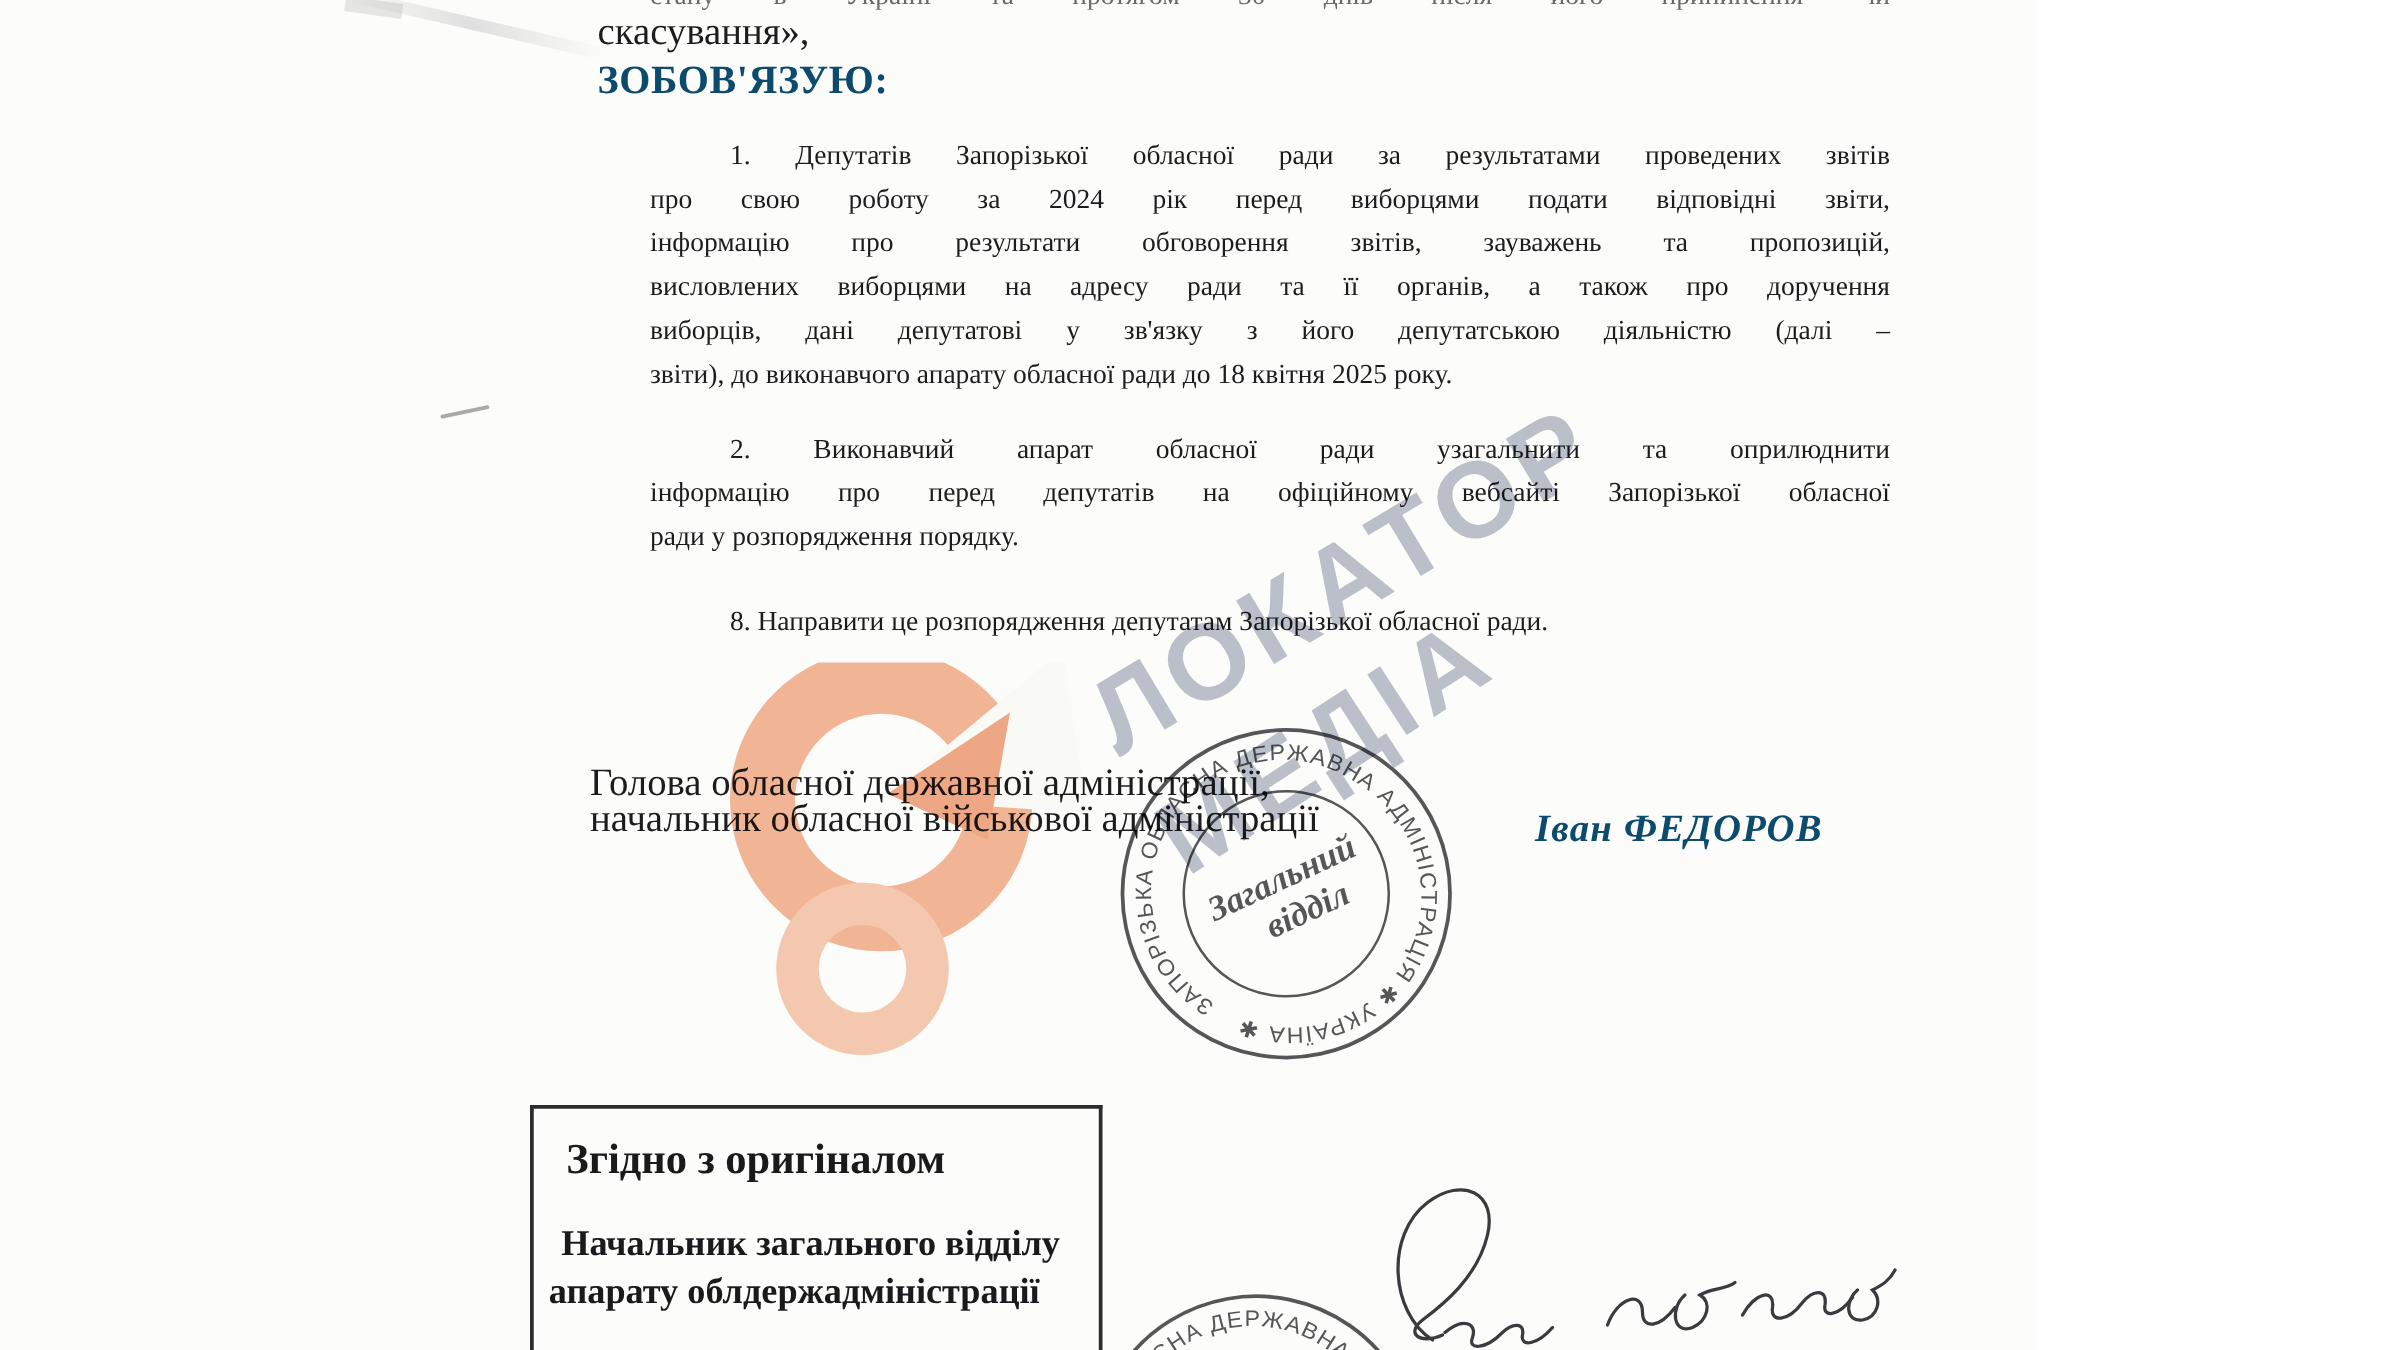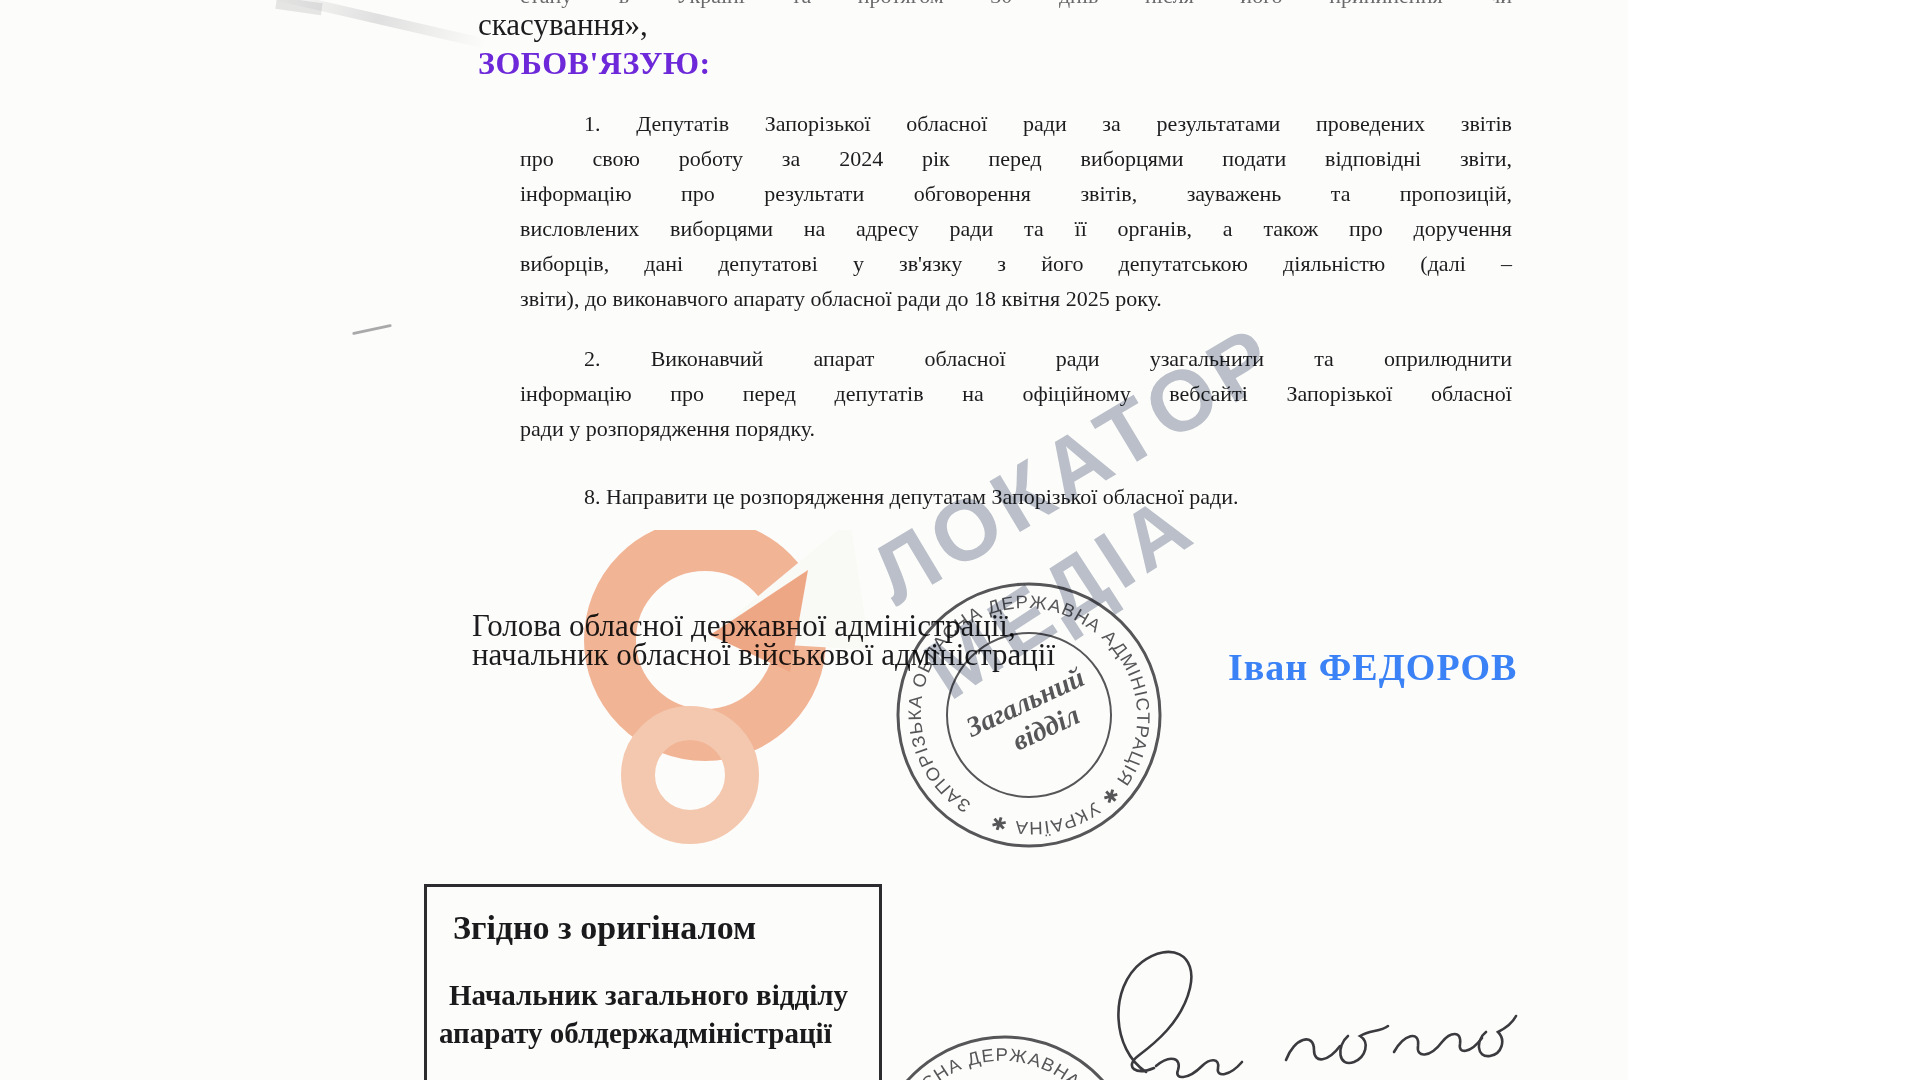--- a/index.html
+++ b/index.html
@@ -8,23 +8,23 @@
   
   .col{position:absolute;left:478px;width:1034px;}
   .jline{font-size:22px;line-height:35px;text-align:justify;text-align-last:justify;
          color:#1c1c1e;white-space:normal;margin-left:42px;}
   .jline.last{text-align-last:left;}
   .indent{text-indent:64px;}
   .topclip{position:absolute;left:478px;top:0;width:1034px;height:14px;overflow:hidden;opacity:.75;}
   .topclip .jline{margin-top:-22px;color:#39393c;}
   .skas{position:absolute;left:478px;top:6px;width:1034px;}
   .skas .l1{font-size:31px;line-height:38px;color:#1c1c1e;}
-  .skas .l2{font-size:32px;line-height:38px;font-weight:bold;letter-spacing:.5px;color:#6d28d9;}
+  .skas .l2{font-size:32px;line-height:38px;font-weight:bold;letter-spacing:.5px;color:#0c4a6e;}
   .sigblock{position:absolute;left:472px;top:611px;width:760px;font-size:31px;line-height:29px;color:#1c1c1e;}
-  .signame{position:absolute;left:1228px;top:645px;font-size:38px;font-weight:bold;letter-spacing:1px;color:#3b82f6;}
+  .signame{position:absolute;left:1228px;top:645px;font-size:31px;font-weight:bold;letter-spacing:1px;color:#0c4a6e;font-style:italic;}
   
   .certbox{position:absolute;left:424px;top:884px;width:452px;height:220px;
            border:3px solid #2c2c2e;border-bottom:none;background:transparent;}
   .certbox .b1{position:absolute;left:26px;top:22px;font-size:34px;font-weight:bold;color:#1a1a1c;}
   .certbox .b2{position:absolute;left:22px;top:92px;font-size:29px;font-weight:bold;color:#1a1a1c;}
   .certbox .b3{position:absolute;left:12px;top:130px;font-size:29px;font-weight:bold;color:#1a1a1c;}
   
   .wm-text{position:absolute;font-family:"Liberation Sans",sans-serif;font-weight:bold;
            color:#b7bdc9;mix-blend-mode:multiply;opacity:.92;letter-spacing:6px;white-space:nowrap;}
   .wm1{left:848px;top:415px;font-size:86px;transform:rotate(-31deg);}

